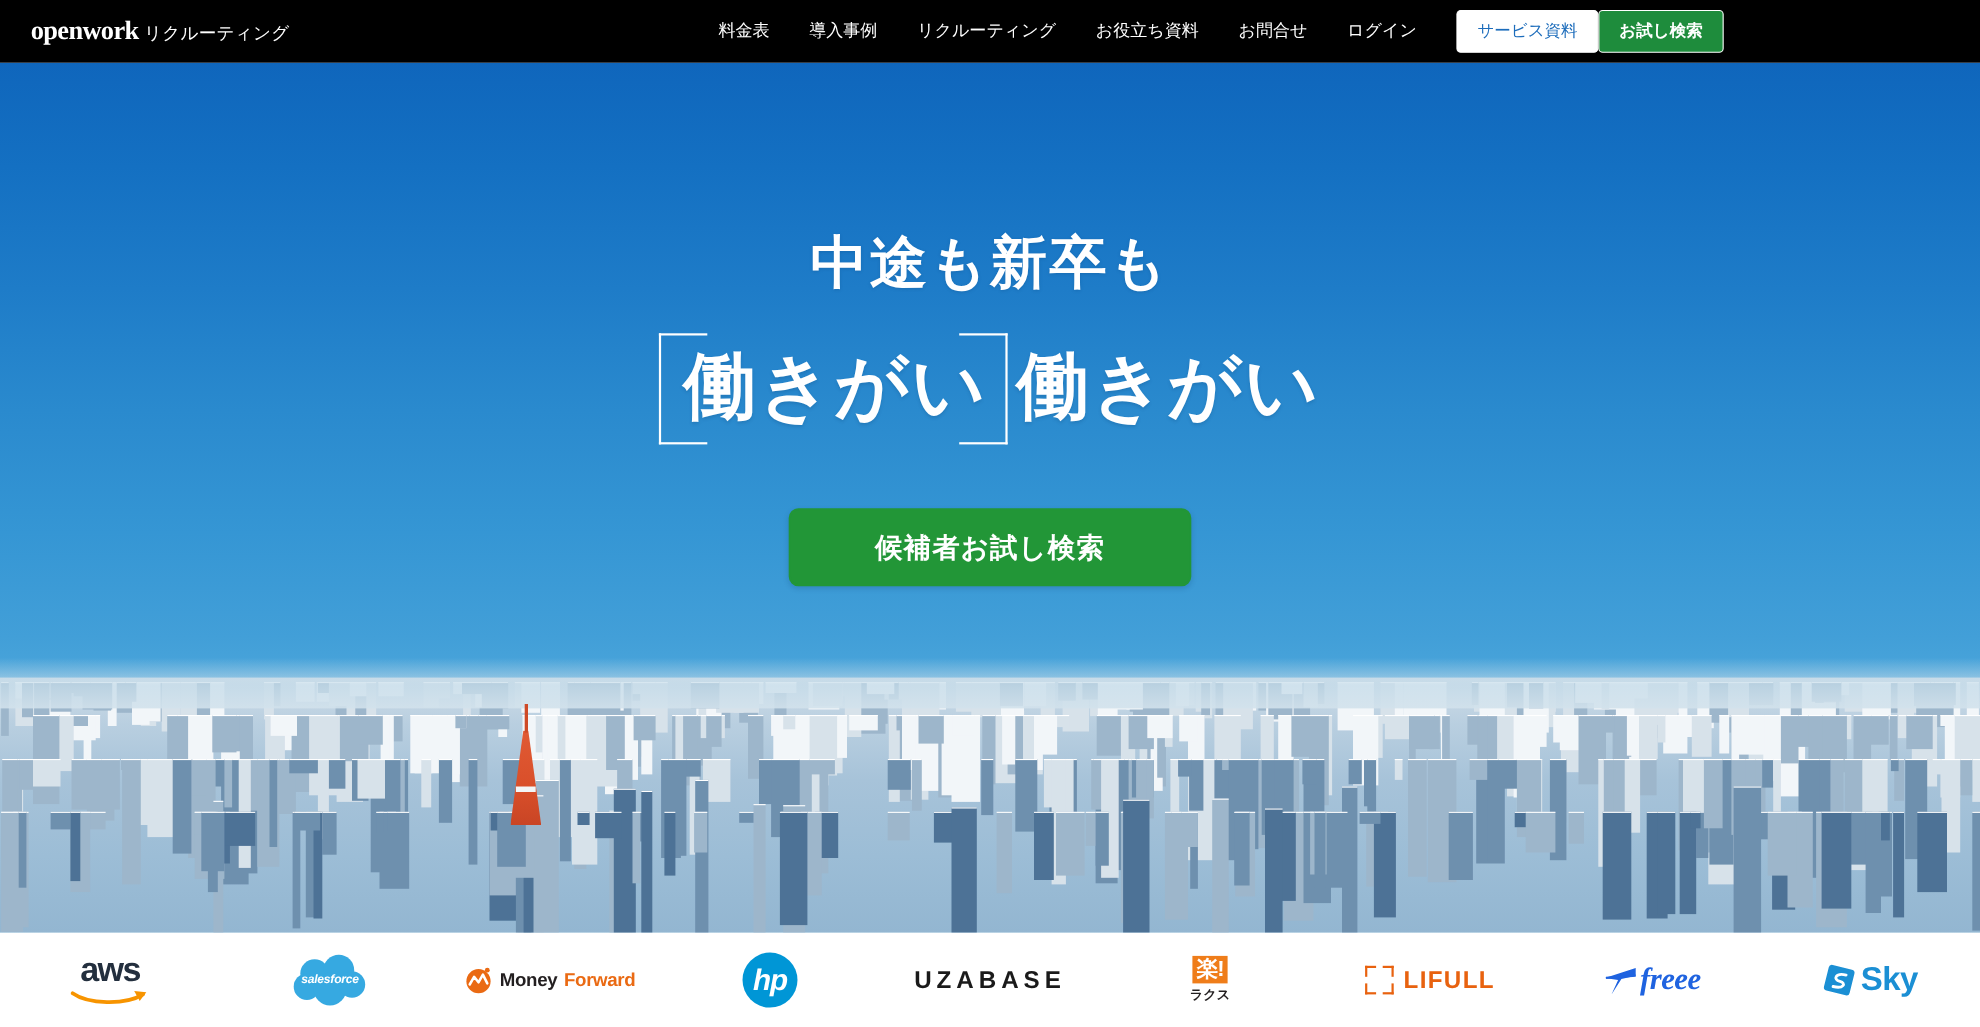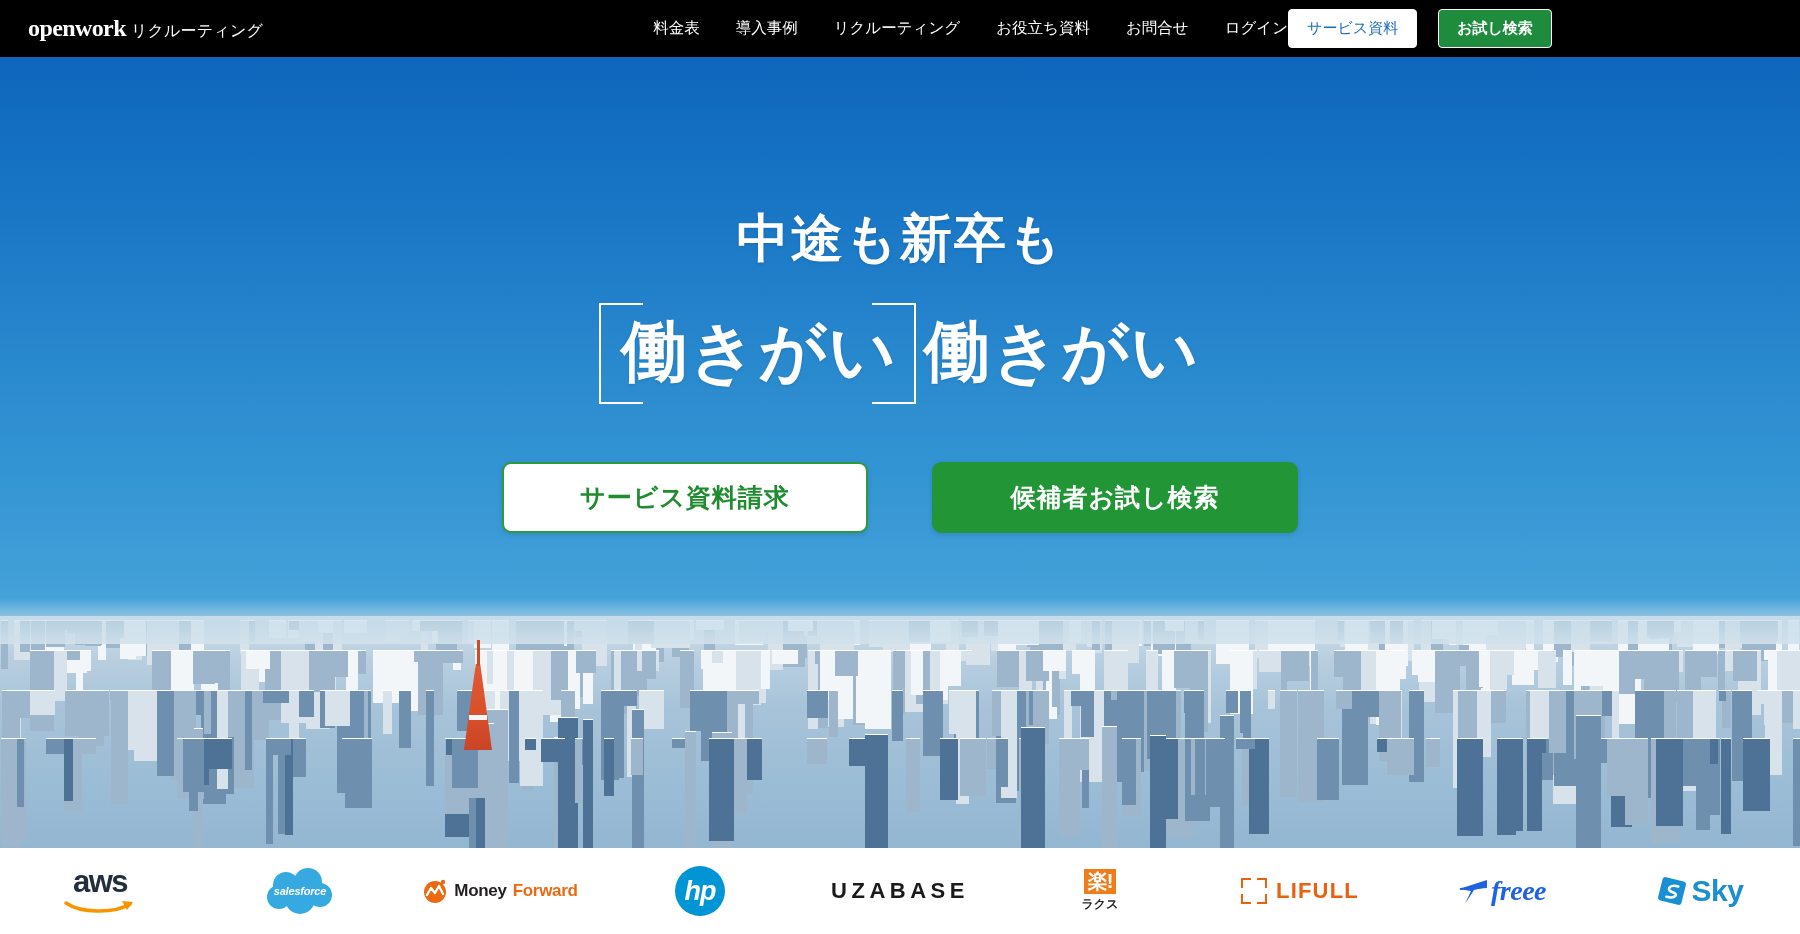--- a/index.html
+++ b/index.html
@@ -64,21 +64,21 @@
     font-size: 15.5px;
     color: #ffffff;
     white-space: nowrap;
     cursor: pointer;
     font-weight: 500;
   }
 
   .header-actions {
     display: flex;
     align-items: flex-end;
-    gap: 21px;
+    margin-left: 36px;
   }
   .btn-doc {
     background: #ffffff;
     color: #1c6cbb;
     border: 1px solid #ffffff;
     border-radius: 4px;
     font-size: 15px;
     font-weight: 500;
     padding: 9px 18px;
     white-space: nowrap;
@@ -1078,21 +1078,20 @@
       <div class="hero-line1">中途も新卒も</div>
 
       <div class="hero-line2-wrap">
         <span class="bracket">
           <span class="bracket-inner">働きがい</span>
         </span>
         <span class="hero-line2-tail">働きがい</span>
       </div>
 
       <div class="cta-row">
-        <button class="cta cta-white">サービス資料請求</button>
         <button class="cta cta-green">候補者お試し検索</button>
       </div>
     </div>
   </div>
 
   <div class="logobar">
 
     <div class="logo-cell">
       <div class="aws">
         <span class="aws-text">aws</span>

